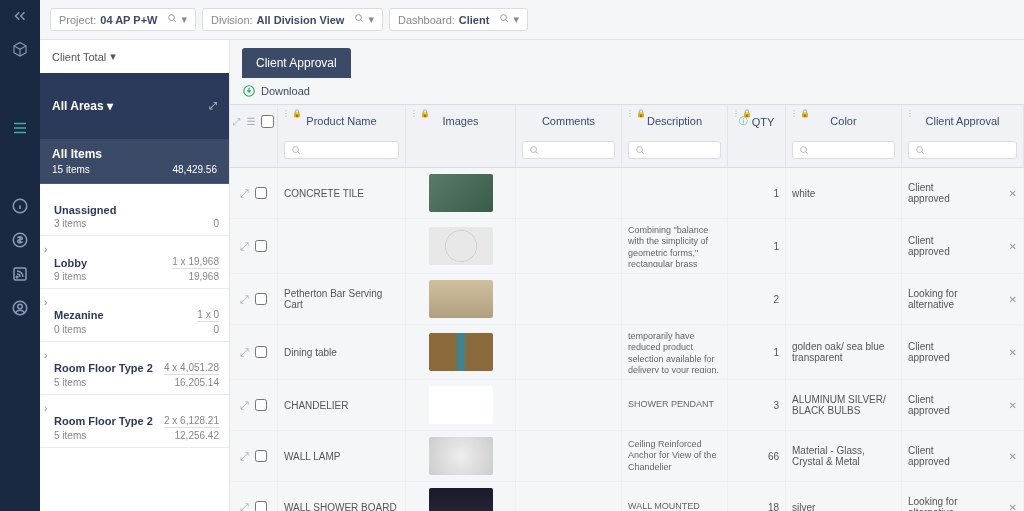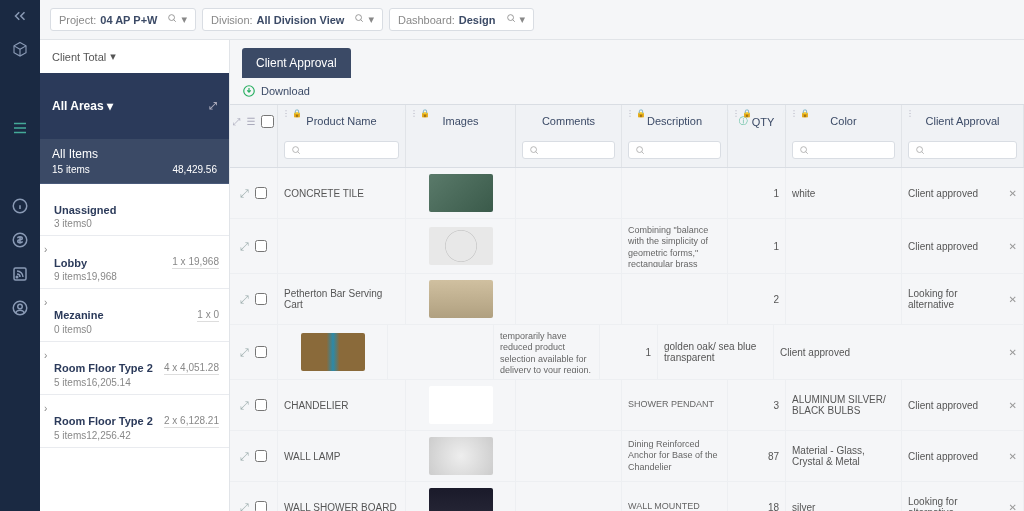--- a/index.html
+++ b/index.html
@@ -12,25 +12,25 @@
 .topbar { height: 40px; display: flex; align-items: center; padding: 0 10px; gap: 6px; border-bottom: 1px solid #e1e4e8; }
 .pill { background: #fff; border: 1px solid #d9dde3; border-radius: 3px; padding: 4px 8px; display: flex; align-items: center; font-size: 11px; color: #555; gap: 4px; }
 .pill .label { color: #888; }
 .pill .value { color: #3b4a66; font-weight: 600; }
 .pill .icons { margin-left: 6px; color: #888; display: flex; gap: 4px; }
 .content { flex: 1; display: flex; overflow: hidden; }
 .side { width: 190px; display: flex; flex-direction: column; border-right: 1px solid #e1e4e8; background: #fff; }
 .client-total { padding: 10px 12px; font-size: 11px; color: #555; display: flex; align-items: center; gap: 4px; }
 .side-header { background: #2b3a5a; color: #fff; padding: 26px 12px; font-size: 12px; font-weight: 600; display: flex; justify-content: space-between; align-items: center; }
 .all-items { background: #3b4a66; color: #fff; padding: 8px 12px; font-size: 11px; border-bottom: 1px solid #4a5a7a; }
-.all-items .title { font-weight: 400; font-size: 12px; }
+.all-items .title { font-weight: 700; font-size: 12px; }
 .all-items .sub { display: flex; justify-content: space-between; margin-top: 3px; font-size: 10px; }
 .area { border-bottom: 1px solid #e9ebef; padding: 20px 10px 6px 14px; font-size: 10px; color: #3b4a66; position: relative; }
 .area .name { font-weight: 600; font-size: 11px; color: #2b3a5a; }
-.area .meta, .area .count-row { display: flex; align-items: center; margin-top: 2px; color: #888; }
+.area .meta, .area .count-row { display: flex; justify-content: space-between; align-items: center; margin-top: 2px; color: #888; }
 .area .badge { font-size: 10px; color: #888; }
 .area.with-caret::before { content: "›"; position: absolute; left: 4px; top: 8px; color: #888; font-size: 10px; }
 .right-pane { flex: 1; display: flex; flex-direction: column; overflow: hidden; }
 .tool-row { display: flex; align-items: flex-end; gap: 12px; padding: 8px 12px 0 12px; }
 .tab { background: #3b4a66; color: #fff; padding: 8px 14px; border-radius: 3px 3px 0 0; font-size: 12px; font-weight: 500; }
 .download { display: flex; align-items: center; gap: 5px; font-size: 11px; color: #3b4a66; padding: 6px 0 6px 12px; }
 .download svg { width: 14px; height: 14px; color: #27ae60; }
 .grid { flex: 1; overflow: auto; }
 .grid-head { display: flex; background: #f0f2f5; border-top: 1px solid #d9dde3; border-bottom: 1px solid #d9dde3; font-size: 11px; color: #3b4a66; }
 .gh { border-right: 1px solid #e1e4e8; display: flex; flex-direction: column; }
@@ -49,21 +49,21 @@
 .col-appr { width: 100px; flex: 1; }
 .row { display: flex; border-bottom: 1px solid #edeff2; font-size: 10px; color: #555; }
 .cell { border-right: 1px solid #edeff2; padding: 6px; display: flex; align-items: center; overflow: hidden; }
 .cell.center { justify-content: center; }
 .cell.right-align { justify-content: flex-end; }
 .chk { display: flex; align-items: center; gap: 6px; }
 .chk .exp { color: #9aa; font-size: 11px; }
 .chk input { width: 12px; height: 12px; }
 .thumb { width: 64px; height: 38px; background: linear-gradient(135deg, #6a7a8a, #4a5a6a); border-radius: 2px; }
 .desc-text { font-size: 9px; line-height: 1.25; color: #666; max-height: 42px; overflow: hidden; }
-.appr-cell { display: flex; align-items: center; justify-content: space-between; width: 100%; }
+.appr-cell { display: flex; align-items: center; width: 100%; gap: 44px; }
 .appr-cell .x { color: #999; margin-left: 6px; }
 </style>
 </head>
 <body>
 
 <div class="rail">
   <div class="rail-icon">
       <svg viewBox="0 0 24 24" fill="none" stroke="currentColor" stroke-width="2">
         <path d="M11 17l-5-5 5-5M18 17l-5-5 5-5"></path>
       </svg>
@@ -122,21 +122,21 @@
     <div class="pill">
       <span class="label">Division:</span>
       <span class="value">All Division View</span>
       <span class="icons"><svg width="10" height="10" viewBox="0 0 24 24" fill="none" stroke="currentColor" stroke-width="2">
             <circle cx="11" cy="11" r="7"></circle>
             <path d="M21 21l-5-5"></path>
           </svg> ▾</span>
     </div>
     <div class="pill">
       <span class="label">Dashboard:</span>
-      <span class="value">Design</span>
+      <span class="value">Client</span>
       <span class="icons"><svg width="10" height="10" viewBox="0 0 24 24" fill="none" stroke="currentColor" stroke-width="2">
             <circle cx="11" cy="11" r="7"></circle>
             <path d="M21 21l-5-5"></path>
           </svg> ▾</span>
     </div>
   </div>
 
   <div class="content">
     <div class="side">
       <div class="client-total">
@@ -388,20 +388,21 @@
                 </div>
               </div>
             </div>
             <div class="row">
               <div class="cell col-check center">
                 <div class="chk">
                   <span class="exp">⤢</span>
                   <input type="checkbox" style="">
                 </div>
               </div>
+              <div class="cell col-name">Dining table</div>
               <div class="cell col-img center">
                 <div class="thumb" style="background:linear-gradient(90deg,#8a6a3a 40%,#2a8aaa 50%,#8a6a3a 60%)"></div>
               </div>
               <div class="cell col-comm"></div>
               <div class="cell col-desc">
                 <div class="desc-text">temporarily have reduced product selection available for delivery to your region. We are working to improve</div>
               </div>
               <div class="cell col-qty right-align">1</div>
               <div class="cell col-color">golden oak/ sea blue transparent</div>
               <div class="cell col-appr">
@@ -441,23 +442,23 @@
                   <span class="exp">⤢</span>
                   <input type="checkbox" style="">
                 </div>
               </div>
               <div class="cell col-name">WALL LAMP</div>
               <div class="cell col-img center">
                 <div class="thumb" style="background:radial-gradient(circle,#eee,#ccc)"></div>
               </div>
               <div class="cell col-comm"></div>
               <div class="cell col-desc">
-                <div class="desc-text">Dining Reinforced Anchor for Base of the Chandelier</div>
-              </div>
-              <div class="cell col-qty right-align">87</div>
+                <div class="desc-text">Ceiling Reinforced Anchor for View of the Chandelier</div>
+              </div>
+              <div class="cell col-qty right-align">66</div>
               <div class="cell col-color">Material - Glass, Crystal &amp; Metal</div>
               <div class="cell col-appr">
                 <div class="appr-cell">
                   <span>Client approved</span>
                   <span class="x">✕</span>
                 </div>
               </div>
             </div>
             <div class="row">
               <div class="cell col-check center">

